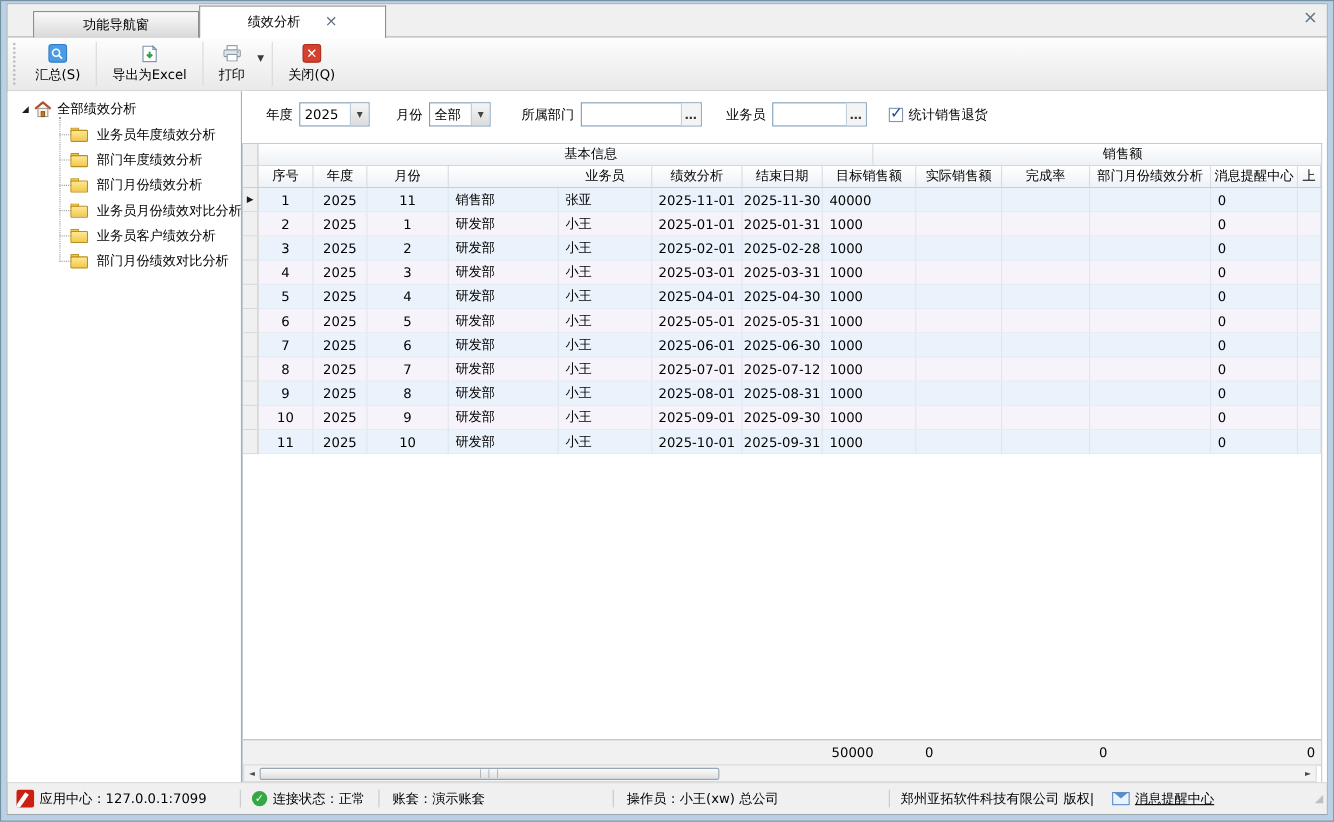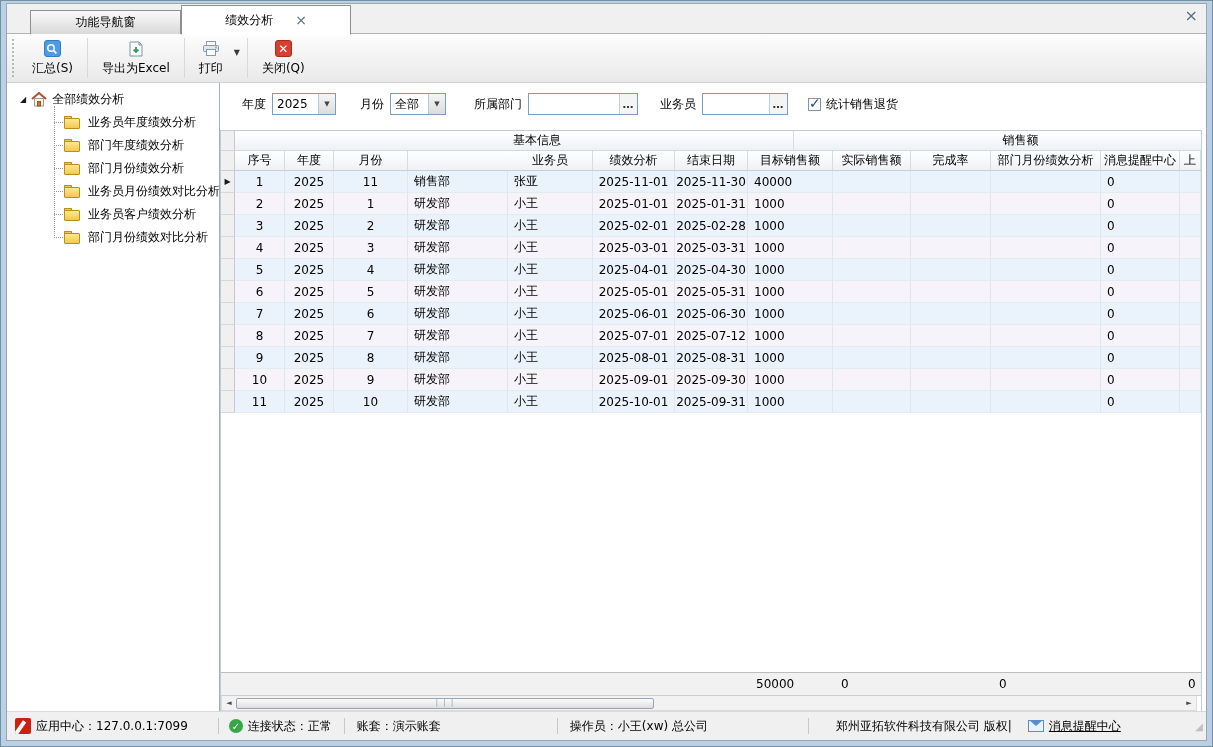--- a/index.html
+++ b/index.html
@@ -503,21 +503,21 @@
     </span>
     <span class="sb-sep" style="margin-left:12px;"></span>
     <span class="sb-item" style="margin-left:12px;">
       <span>账套：演示账套</span>
     </span>
     <span class="sb-sep" style="margin-left:116px;"></span>
     <span class="sb-item" style="margin-left:12px;">
       <span>操作员：小王(xw) 总公司</span>
     </span>
     <span class="sb-sep" style="margin-left:100px;"></span>
-    <span class="sb-item" style="margin-left:27px;">
+    <span class="sb-item" style="margin-left:10px;">
       <span>郑州亚拓软件科技有限公司 版权|</span>
     </span>
     <span class="sb-item" style="margin-left:16px;">
       <span class="mail"></span>
       <span class="msglink">消息提醒中心</span>
     </span>
     <span class="rgrip">◢</span>
   </div>
 
 </div>

